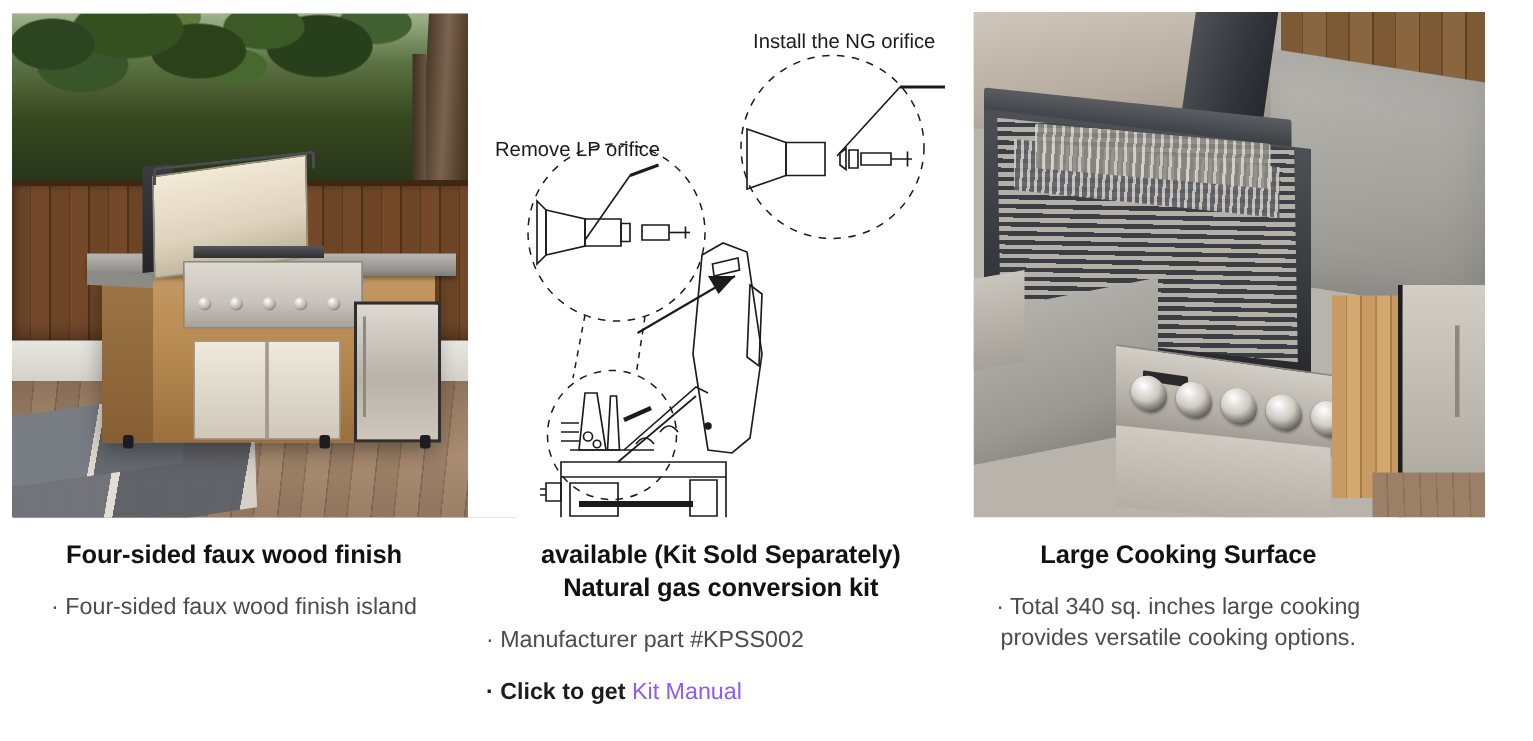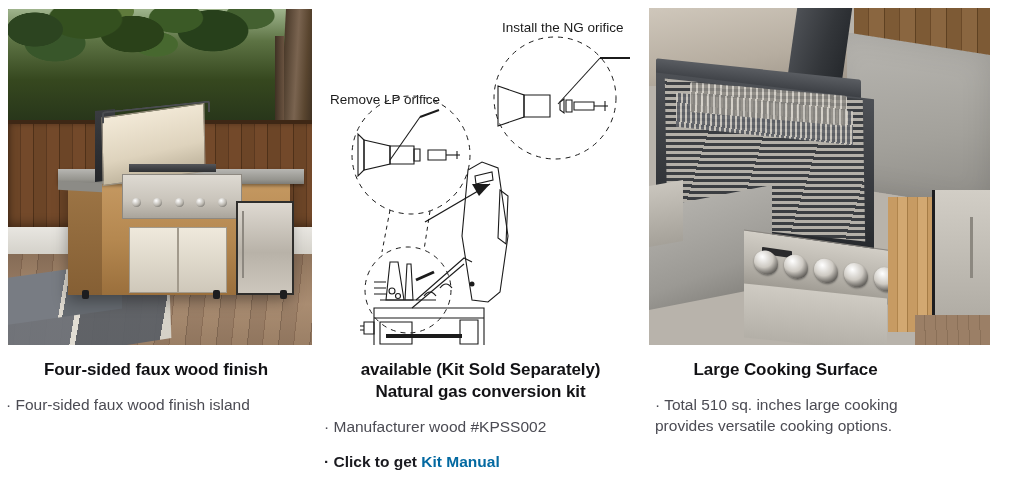--- a/index.html
+++ b/index.html
@@ -23,27 +23,27 @@
   .media-3{margin:8px 0 0 0;width:341px;height:337px;}
 
   .caption{padding:0 6px;}
   .cap-title{
     font-size:17px;font-weight:bold;color:#121215;text-align:center;
     line-height:22px;letter-spacing:-0.1px;margin-top:14px;
   }
   .cap-body{
     font-size:15.5px;color:#4b4b53;line-height:21px;margin-top:13px;
   }
-  .cap-body.center{}
+  .cap-body.center{text-align:center;}
   .cap-body.left{text-align:left;padding-left:6px;}
   .cap-line{display:block;}
   .cap-link-line{
     font-size:15.5px;color:#1b1b20;font-weight:bold;margin-top:16px;padding-left:6px;
   }
-  .cap-link{font-weight:bold;color:#0369a1;}
+  .cap-link{font-weight:normal;color:#8b5cf6;}
 
   
   .p1{position:absolute;inset:0;background:#2d3a22;}
   .p1-sky{position:absolute;left:0;top:0;width:100%;height:34%;
     background:linear-gradient(180deg,#9fb48d 0%,#5d7344 28%,#36481f 62%,#27351a 100%);}
   .p1-foliage{position:absolute;left:0;top:0;width:100%;height:34%;
     background:
       radial-gradient(ellipse 46px 28px at 8% 18%,#2c4420 60%,transparent 62%),
       radial-gradient(ellipse 60px 32px at 23% 9%,#34501f 60%,transparent 63%),
       radial-gradient(ellipse 52px 30px at 37% 22%,#2a4119 60%,transparent 62%),
@@ -310,21 +310,21 @@
           <text class="d-label" x="190" y="32">Install the NG orifice</text>
         </svg>
       </div>
     </div>
     <div class="caption">
       <div class="cap-title">
         <span class="cap-line">available (Kit Sold Separately)</span>
         <span class="cap-line">Natural gas conversion kit</span>
       </div>
       <div class="cap-body left">
-        <span class="cap-line">· Manufacturer wood #KPSS002</span>
+        <span class="cap-line">· Manufacturer part #KPSS002</span>
       </div>
       <div class="cap-link-line">
         <span>· Click to get </span><span class="cap-link">Kit Manual</span>
       </div>
     </div>
   </div>
 
   <div class="col col-3">
     <div class="media media-3">
       <div class="p3">
@@ -352,19 +352,19 @@
         <div class="p3-cabinet"></div>
         <div class="p3-woodfront"></div>
         <div class="p3-sidecab"></div>
         <div class="p3-sidehandle"></div>
         <div class="p3-floor"></div>
       </div>
     </div>
     <div class="caption">
       <div class="cap-title">Large Cooking Surface</div>
       <div class="cap-body center">
-        <span class="cap-line">· Total 510 sq. inches large cooking</span>
+        <span class="cap-line">· Total 340 sq. inches large cooking</span>
         <span class="cap-line">provides versatile cooking options.</span>
       </div>
     </div>
   </div>
 
 </div>
 
 </body></html>

